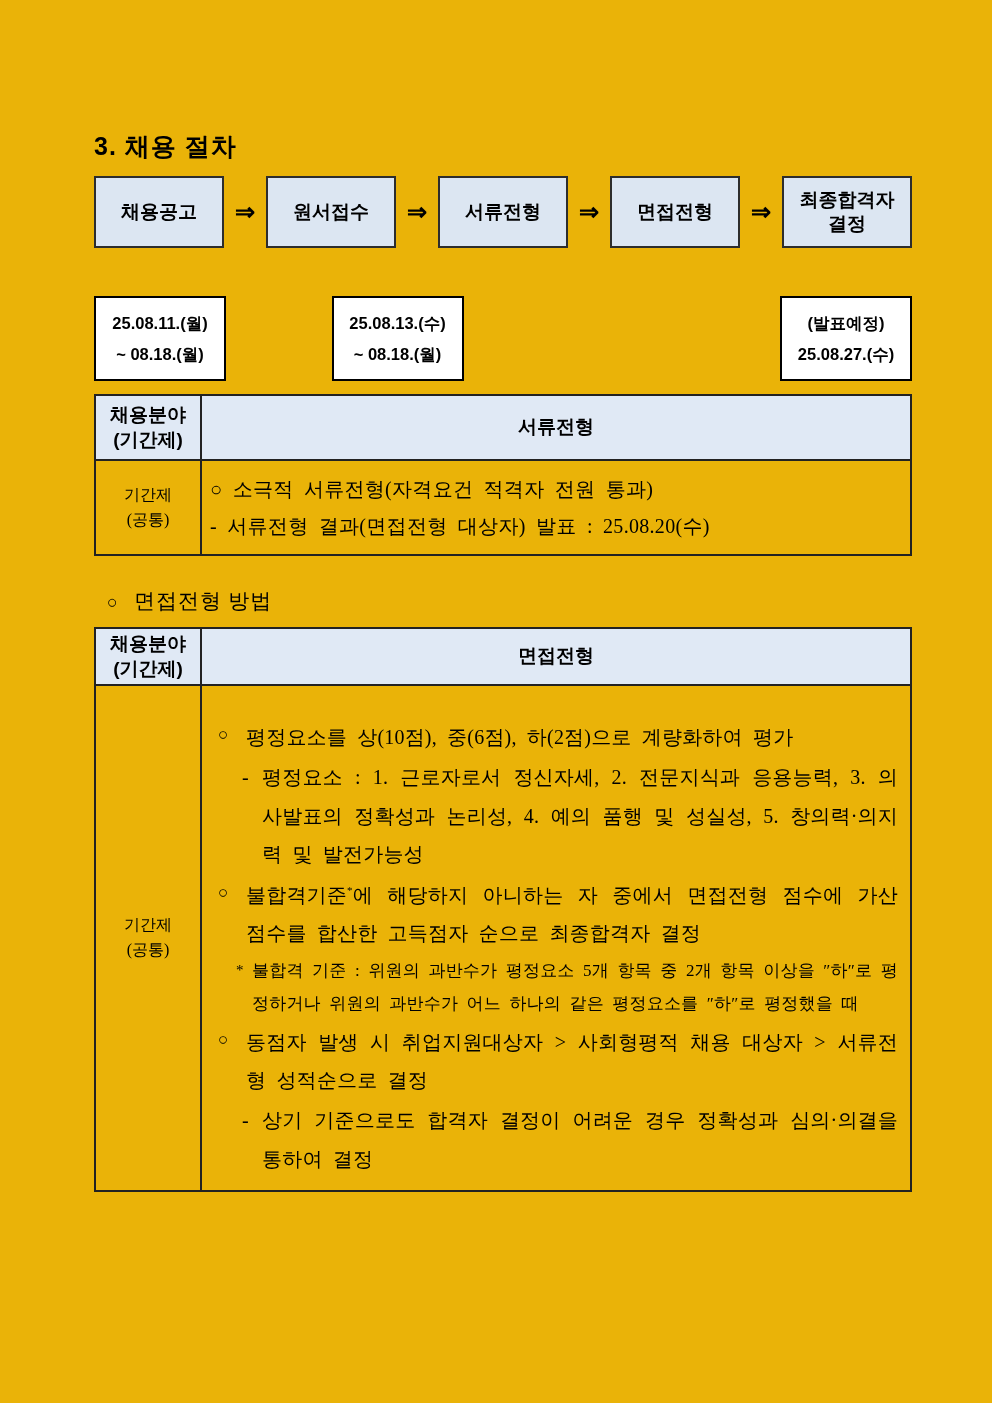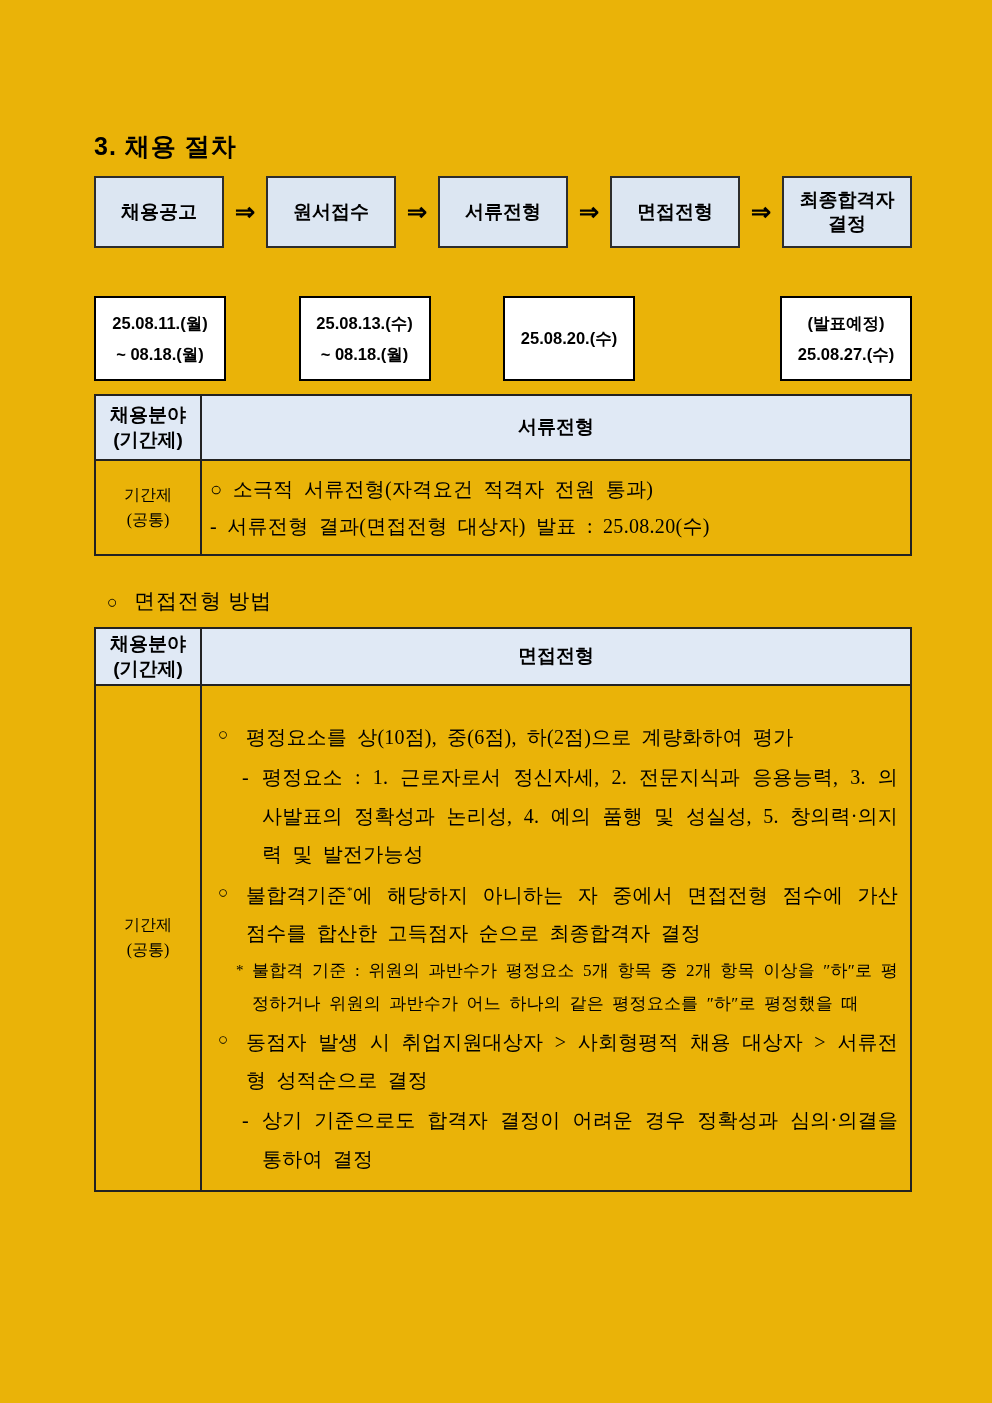--- a/index.html
+++ b/index.html
@@ -124,23 +124,20 @@
       <div class="date-box">
         <span class="pre">25.08.11.(월)
 ~ 08.18.(월)</span>
       </div>
       <div class="date-gap"></div>
       <div class="date-box">
         <span class="pre">25.08.13.(수)
 ~ 08.18.(월)</span>
       </div>
       <div class="date-gap"></div>
-      <div class="date-box">
-        <span class="pre">25.08.20.(수)</span>
-      </div>
       <div class="date-gap"></div>
       <div class="date-gap"></div>
       <div class="date-box">
         <span class="pre">(발표예정)
 25.08.27.(수)</span>
       </div>
     </div>
 
 
     <table class="tbl tbl1">

